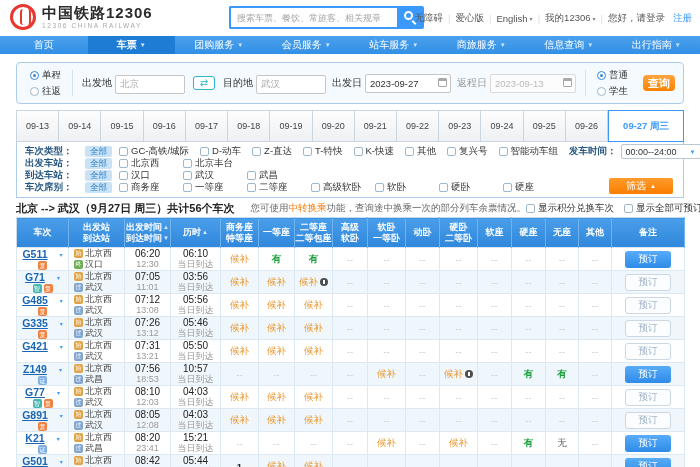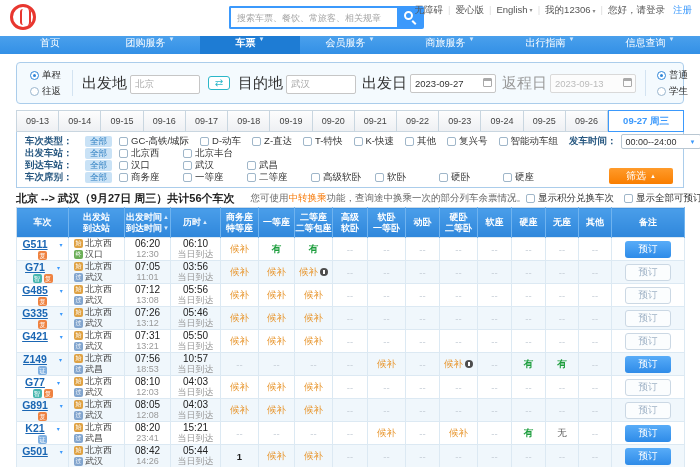--- a/index.html
+++ b/index.html
@@ -12,53 +12,53 @@
 .emblem::before{content:"";position:absolute;left:50%;top:2px;bottom:2px;width:7px;margin-left:-3.5px;border-left:2px solid #E8372F;border-right:2px solid #E8372F;border-radius:3px}
 .brand{display:flex;flex-direction:column}
 .brand-cn{font-size:15px;font-weight:bold;color:#2B2B2B;letter-spacing:1px;line-height:16px}
 .brand-en{font-size:6.5px;color:#A9A9A9;letter-spacing:1.6px;margin-top:1px}
 .searchbox{position:absolute;left:229px;top:6px;display:flex}
 .search-input{width:168px;height:23px;border:2px solid #3B99FC;border-right:none;border-radius:2px 0 0 2px;padding:0 6px;font-size:9px;color:#333;outline:none;font-family:Liberation Serif, serif}
 .search-input::placeholder{color:#A5A5A5}
 .search-btn{width:27px;height:23px;background:#3B99FC;border:none;border-radius:0 2px 2px 0;cursor:pointer;position:relative}
 .mag{position:absolute;left:7px;top:5px;width:9px;height:9px;border:2px solid #fff;border-radius:50%;display:inline-block}
 .mag::after{content:"";position:absolute;width:2px;height:5px;background:#fff;left:7px;top:7px;transform:rotate(-45deg)}
-.toplinks{position:absolute;right:8px;top:4px;display:flex;align-items:flex-start;font-size:9.5px;color:#555;white-space:nowrap}
+.toplinks{position:absolute;right:8px;top:12px;display:flex;align-items:center;font-size:9.5px;color:#555;white-space:nowrap}
 .tlink{cursor:pointer;display:flex;align-items:center}
 .tsep{color:#DDD;margin:0 5px}
 .tcaret2{font-size:6px;color:#888;margin-left:2px}
 .register{color:#3B99FC;margin-left:8px;cursor:pointer}
 
 .navbar{height:18px;display:flex;background:linear-gradient(180deg,#4AA0EC,#3390E6)}
-.nav-item{flex:1;display:flex;align-items:flex-start;justify-content:center;color:#fff;font-size:10px;cursor:pointer;gap:3px}
+.nav-item{flex:1;display:flex;align-items:center;justify-content:center;color:#fff;font-size:10px;cursor:pointer;gap:3px}
 .nav-item.active{background:#1E7CD4;font-weight:bold}
 .ncaret{font-size:6px;color:#CFE6FB}
 
 .form-panel{margin:8px 16px 0;height:42px;background:#F4FAFE;border:1px solid #ABCDEB;border-radius:4px;display:flex;align-items:center;padding:17px 8px}
 .radio-col{display:flex;flex-direction:column;justify-content:center;gap:3px;padding:0 5px;font-size:9.5px;color:#333}
 .radio-row{display:flex;align-items:center;cursor:pointer;gap:3px;white-space:nowrap}
 .radio{width:9px;height:9px;border:1px solid #9AB6CE;border-radius:50%;background:#fff;position:relative;flex:0 0 9px}
 .radio.checked{border-color:#2F86D8}
 .radio.checked::after{content:"";position:absolute;left:2px;top:2px;width:3px;height:3px;border-radius:50%;background:#2F86D8}
 .vdiv{width:1px;height:26px;background:#D3E3F1;margin:0 6px;flex:0 0 1px}
 .field{display:flex;align-items:center;margin:0 3px}
-.flab{font-size:15px;color:#333;margin-right:3px;white-space:nowrap}
+.flab{font-size:10px;color:#333;margin-right:3px;white-space:nowrap}
 .flab.dim{color:#999}
 .inwrap{position:relative;display:inline-block}
 .fin{height:19px;border:1px solid #C6C6C6;border-radius:2px;font-size:9.5px;padding:0 4px;color:#333;background:#fff;outline:none;font-family:inherit}
 .fin.gray{color:#A9A9A9}
 .fin.w70{width:70px}
 .fin.w86{width:86px;padding-right:16px}
 .fin.dim{color:#BBB;border-color:#D9D9D9;background:#FCFCFC}
 .cal{position:absolute;right:4px;top:5px;width:9px;height:9px;border:1px solid #A9A9A9;border-radius:1px}
 .cal::before{content:"";display:block;height:2px;background:#A9A9A9}
 .swap{width:22px;height:14px;border:1px solid #2BB7C9;border-radius:3px;color:#2BB7C9;font-size:10px;line-height:12px;text-align:center;margin:0 5px;cursor:pointer;background:#fff;flex:0 0 22px}
 .query-btn{width:58px;height:16px;margin-left:10px;background:linear-gradient(180deg,#FFA43F,#FA8200);border:none;border-radius:4px;color:#fff;font-size:11px;font-weight:bold;cursor:pointer;font-family:inherit}
 
-.date-tabs{margin:6px 16px 0;display:flex;height:22px}
+.date-tabs{margin:6px 16px 0;display:flex;height:32px}
 .tab{flex:1;border:1px solid #C9D6E0;border-left:none;background:linear-gradient(180deg,#FDFDFD,#EEF0F3);font-size:9px;color:#444;display:flex;align-items:center;justify-content:center;cursor:pointer;white-space:nowrap}
 .tab:first-child{border-left:1px solid #C9D6E0}
 .tab.active{flex:0 0 76px;background:#fff;border:1px solid #3B99FC;color:#3B99FC;font-weight:bold;font-size:9.5px}
 
 .filter-panel{margin:0 16px;border:1px solid #ABCDEB;border-top:none;position:relative;padding:4px 0 3px;background:#fff}
 .frow{display:flex;align-items:center;height:11px;padding-left:8px;font-size:9.5px;margin-bottom:1px}
 .flabel{color:#25567F;font-weight:bold;width:60px;flex:0 0 60px;font-size:9.5px;white-space:nowrap}
 .fall{background:#C9E2F6;color:#2E7FC1;font-size:8.5px;padding:0 5px;height:11px;line-height:11px;border-radius:2px;margin-right:7px;cursor:pointer;flex:0 0 auto}
 .fopt{display:flex;align-items:center;cursor:pointer;color:#333;white-space:nowrap}
 .fopt.grid{width:64px;flex:0 0 64px}
@@ -108,20 +108,24 @@
 .book-btn.disabled{background:#FBFDFE;border:1px solid #CBD8E4;color:#9FB2C6}
 </style>
 </head>
 <body>
 
 <div class="page">
 
   <header class="topbar">
     <div class="logo">
       <span class="emblem"></span>
+      <span class="brand">
+        <span class="brand-cn">中国铁路12306</span>
+        <span class="brand-en">12306 CHINA RAILWAY</span>
+      </span>
     </div>
     <div class="searchbox">
       <input class="search-input" placeholder="搜索车票、餐饮、常旅客、相关规章" style="">
       <button class="search-btn">
           <span class="mag"></span>
         </button>
     </div>
     <div class="toplinks" id="toplinks">
         <span class="tlink">
           <span>无障碍</span>
@@ -143,42 +147,46 @@
         <span class="tsep">|</span>
         <span class="tlink">您好，请登录</span>
         <span class="register">注册</span>
       </div>
   </header>
 
   <nav class="navbar" id="navbar">
       <div class="nav-item">
         <span>首页</span>
       </div>
+      <div class="nav-item active">
+        <span>车票</span>
+        <span class="ncaret">▼</span>
+      </div>
       <div class="nav-item">
         <span>团购服务</span>
         <span class="ncaret">▼</span>
       </div>
-      <div class="nav-item active">
-        <span>车票</span>
-        <span class="ncaret">▼</span>
-      </div>
       <div class="nav-item">
         <span>会员服务</span>
         <span class="ncaret">▼</span>
       </div>
       <div class="nav-item">
+        <span>站车服务</span>
+        <span class="ncaret">▼</span>
+      </div>
+      <div class="nav-item">
         <span>商旅服务</span>
         <span class="ncaret">▼</span>
       </div>
       <div class="nav-item">
+        <span>信息查询</span>
+        <span class="ncaret">▼</span>
+      </div>
+      <div class="nav-item">
         <span>出行指南</span>
-        <span class="ncaret">▼</span>
-      </div>
-      <div class="nav-item">
-        <span>信息查询</span>
         <span class="ncaret">▼</span>
       </div>
     </nav>
 
   <section class="form-panel">
     <div class="radio-col" id="trip-types">
         <label class="radio-row">
           <span class="radio checked"></span>
           <span>单程</span>
         </label>

